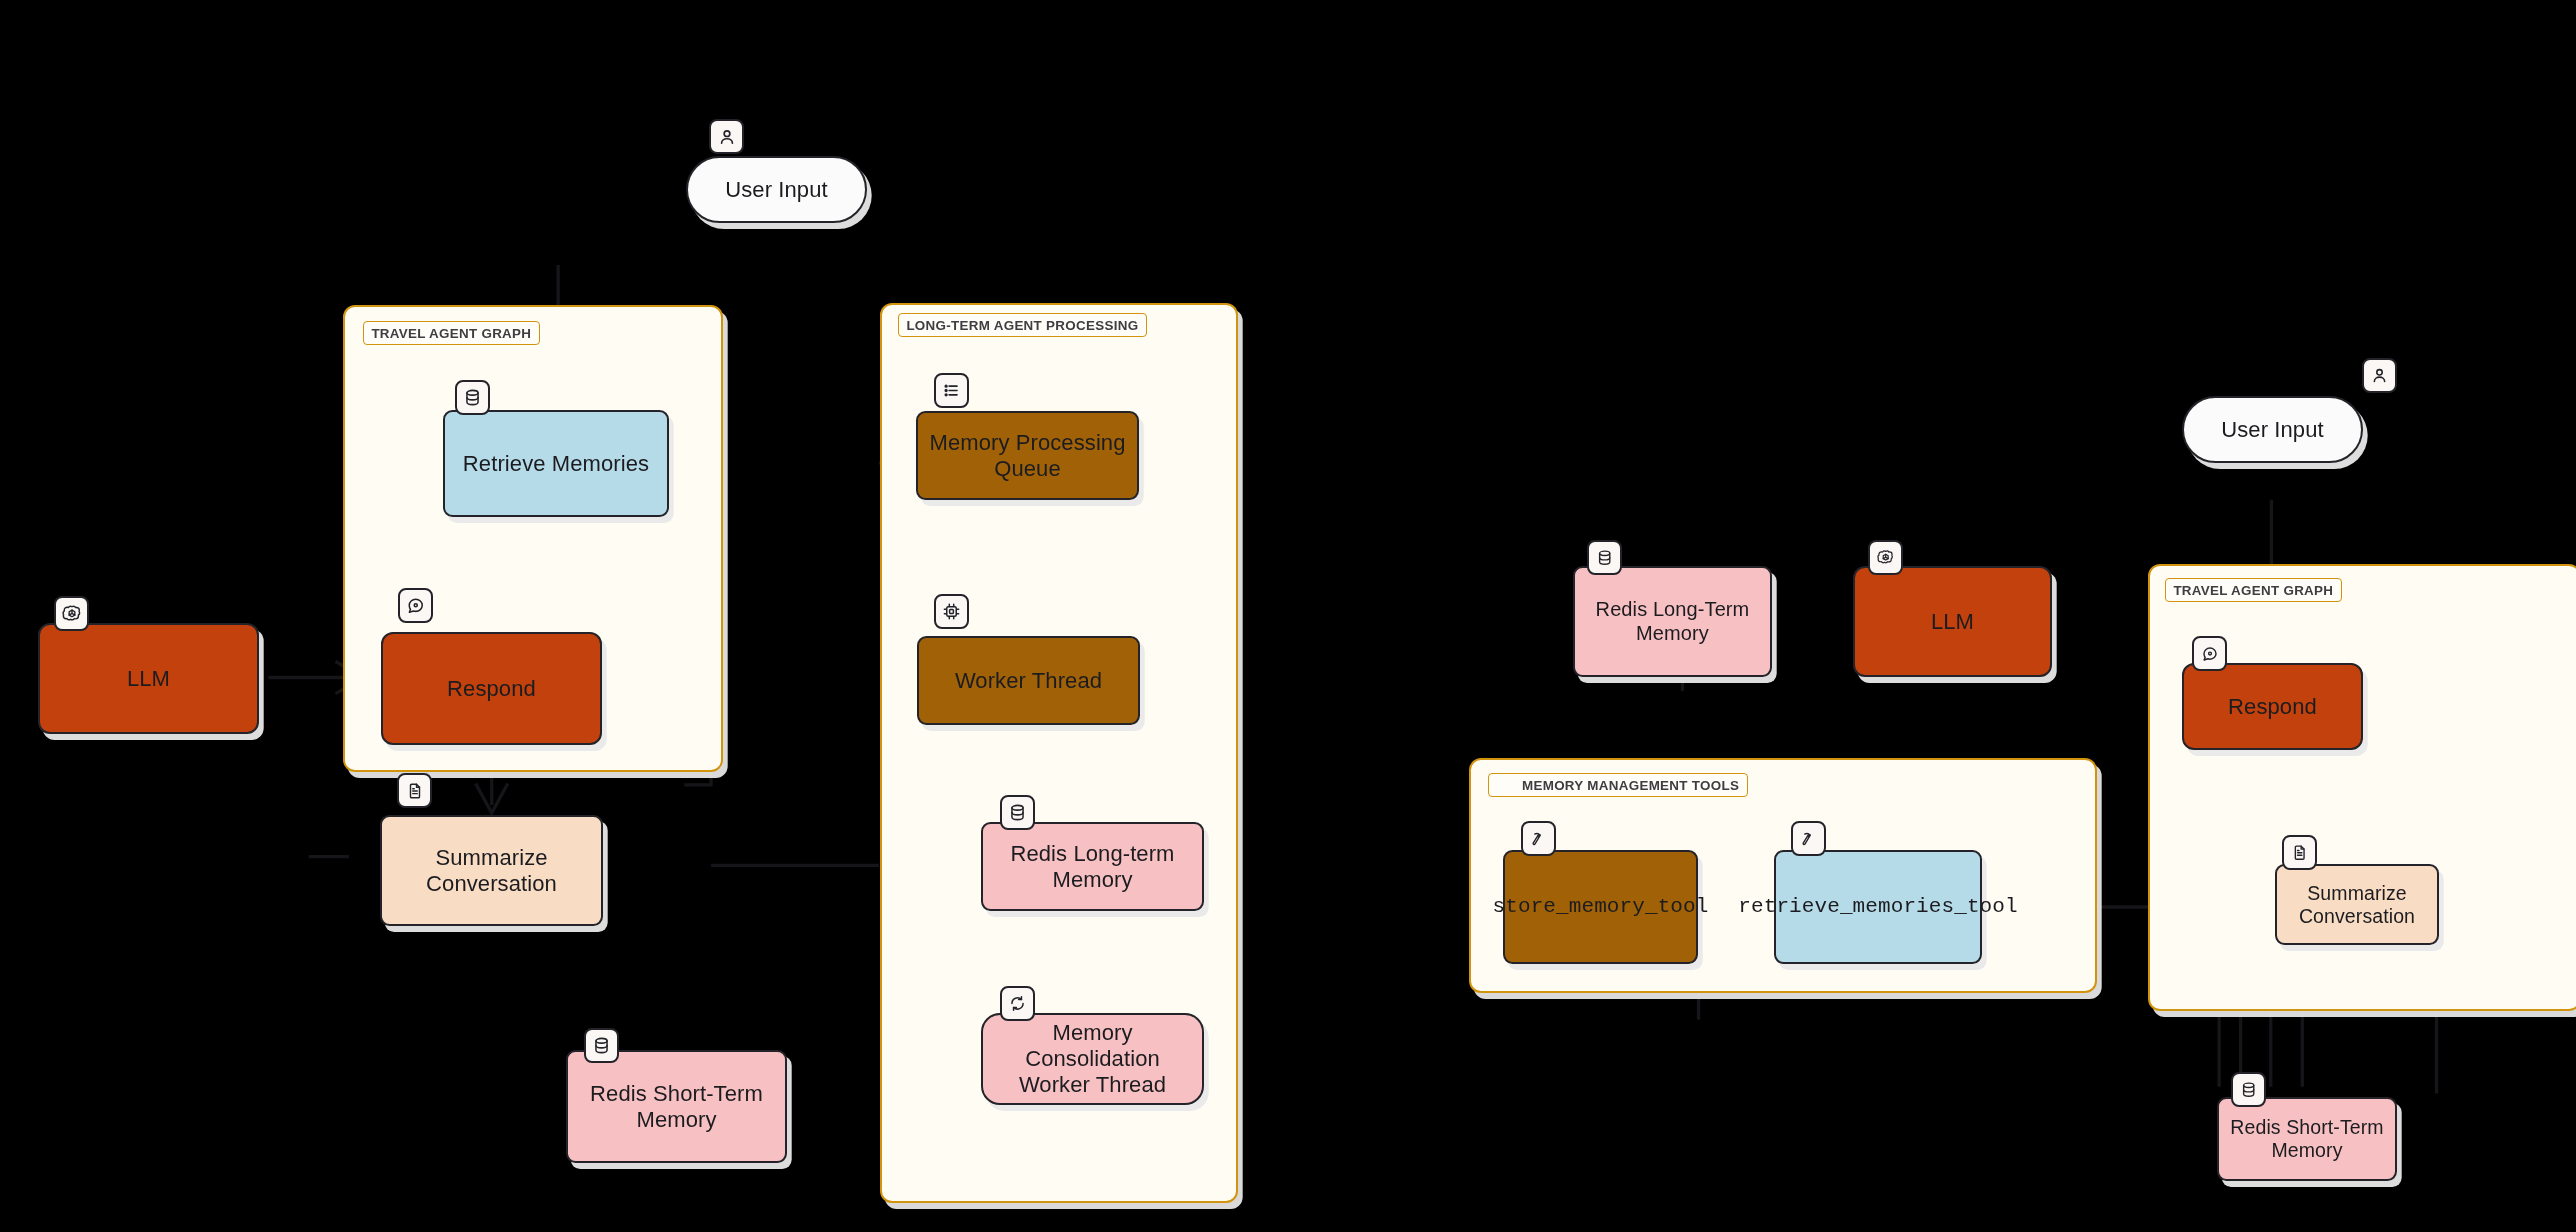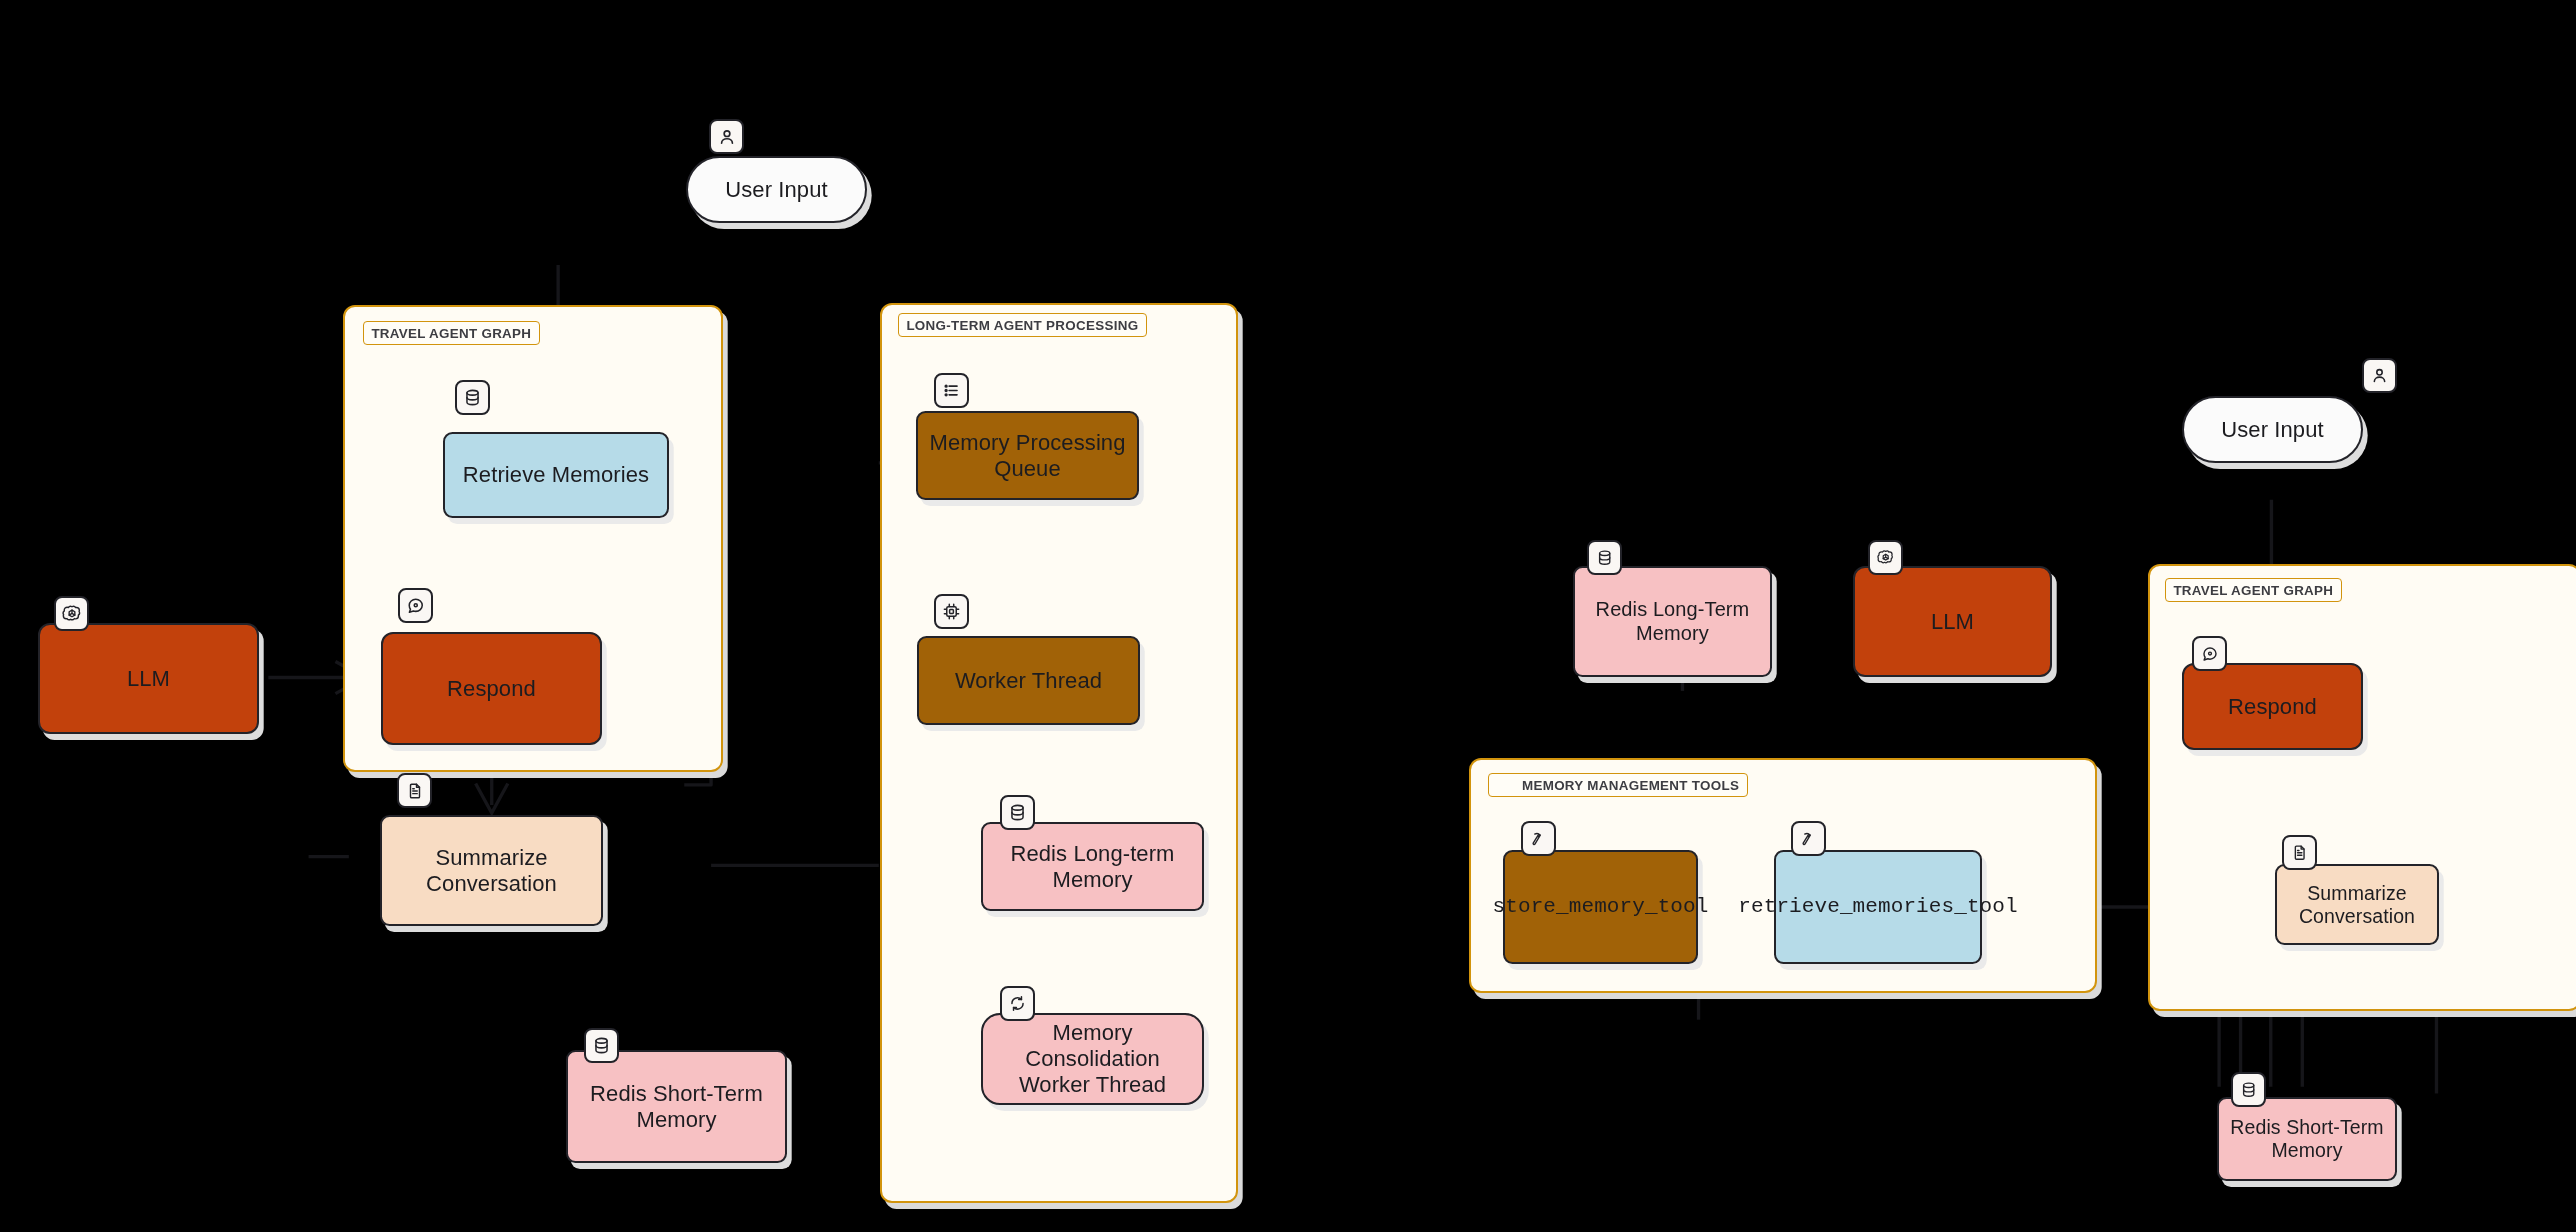--- a/index.html
+++ b/index.html
@@ -147,21 +147,21 @@
     <span>LLM</span>
   </div>
 
   <div class="badge" style="left:455px;top:380px;">
     <svg width="19" height="19" viewBox="0 0 24 24" fill="none" stroke="#232329" stroke-width="1.9" stroke-linecap="round" stroke-linejoin="round">
       <ellipse cx="12" cy="6" rx="7" ry="3"></ellipse>
       <path d="M5 6v12c0 1.7 3.1 3 7 3s7-1.3 7-3V6"></path>
       <path d="M5 12c0 1.7 3.1 3 7 3s7-1.3 7-3"></path>
     </svg>
   </div>
-  <div class="node n-blue" style="left:443px;top:432px;width:226px;height:86px;">
+  <div class="node n-blue" style="left:443px;top:410px;width:226px;height:107px;">
     <span>Retrieve Memories</span>
   </div>
 
   <div class="badge" style="left:398px;top:588px;">
     <svg width="19.5" height="19.5" viewBox="0 0 24 24" fill="none" stroke="#232329" stroke-width="1.9" stroke-linecap="round" stroke-linejoin="round">
       <path d="M20 11.5c0 4.1-3.6 7.4-8 7.4-1 0-2-.2-2.9-.5L4.2 20l1.3-3.7c-1-1.3-1.5-2.9-1.5-4.8C4 7.4 7.6 4 12 4s8 3.4 8 7.5z"></path>
       <circle cx="12" cy="11.4" r="1.9"></circle>
     </svg>
   </div>
   <div class="node n-green" style="left:381px;top:632px;width:221px;height:113px;">

